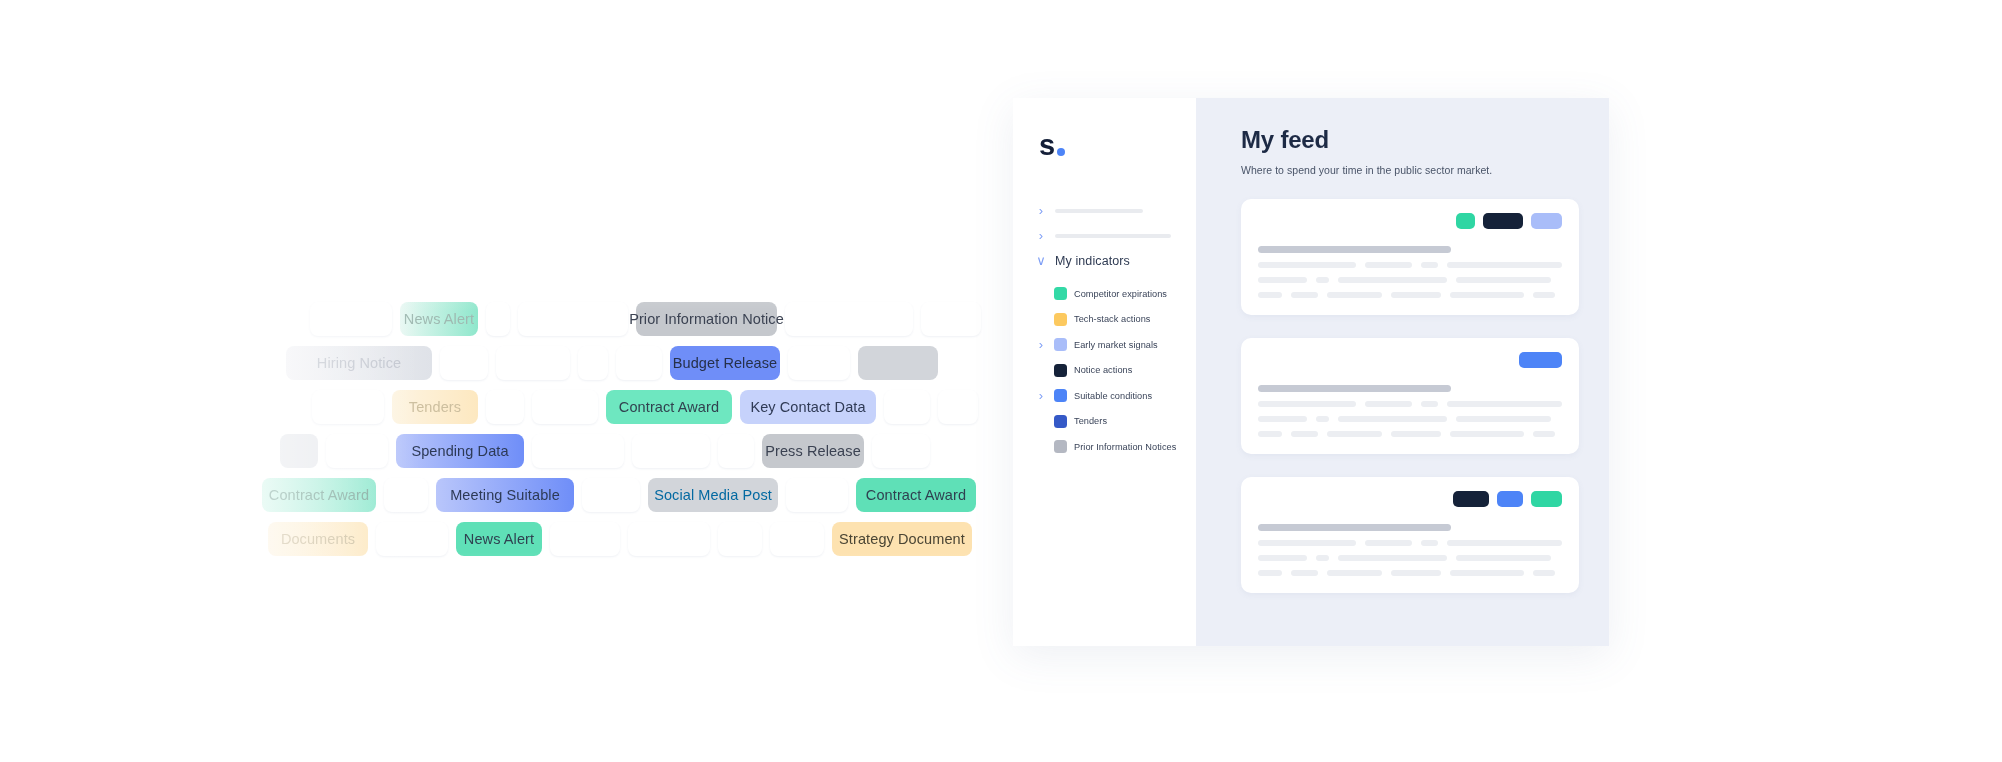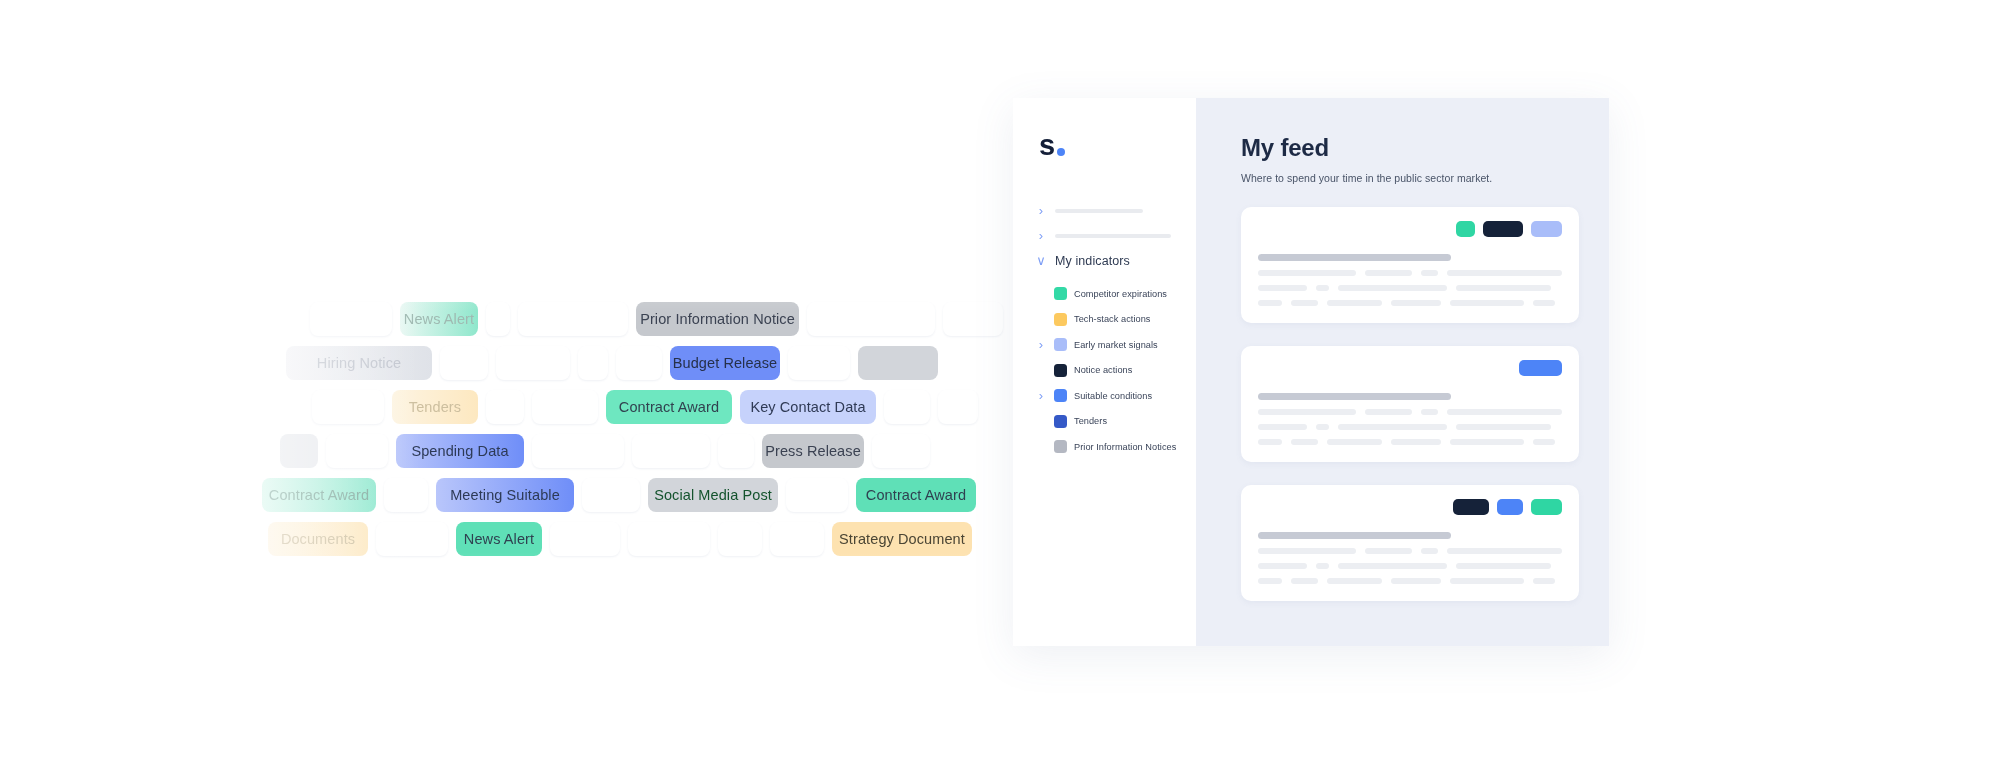--- a/index.html
+++ b/index.html
@@ -45,21 +45,21 @@
     padding: 0 12px;
     flex: none;
   }
   .chip.blank {
     background: #ffffff;
     box-shadow: 0 1px 2px rgba(80,95,140,.09);
   }
   .chip.green   { background: #6ee7c0; color: #31424f; }
   .chip.green2  { background: #5fe0b7; color: #2f4150; }
   .chip.gray    { background: #c5c8cd; color: #3b4252; }
-  .chip.gray2   { background: #d2d5da; color: #14532d; }
+  .chip.gray2   { background: #d2d5da; color: #0369a1; }
   .chip.graylt  { background: #e8eaee; color: #8b91a0; }
   .chip.amber2  { background: #fde2b0; color: #4a4534; }
   .chip.bluegrad {
     background: linear-gradient(90deg,#b9c6fb 0%,#6f8ef8 100%);
     color: #2d3a56;
   }
   .chip.blue    { background: #6f8ef8; color: #26304a; }
   .chip.bluelt  { background: #c6d2fb; color: #2f3a55; }
   .chip.green-fade { background: linear-gradient(90deg,#e9f8f3 0%,#8fe7cc 100%); color:#9fb9b1; }
   .chip.amber-fade { background: linear-gradient(90deg,#fdf4e2 0%,#fde8c0 100%); color:#cdbf9f; }
@@ -178,21 +178,21 @@
     font-size: 9.2px;
     color: #3a4459;
     letter-spacing: .05px;
     white-space: nowrap;
   }
 
   
   #feed {
     flex: 1;
     background: #eceff7;
-    padding: 36px 30px 0 45px;
+    padding: 28px 30px 0 45px;
     box-sizing: border-box;
     overflow: hidden;
   }
   #feed-title {
     font-size: 24px;
     font-weight: bold;
     color: #1d2a45;
     letter-spacing: -.2px;
     margin: 0;
   }
@@ -246,21 +246,21 @@
 </head>
 <body>
 
 <div id="chip-layer">
   <div id="chip-rows">
       <div class="chip-row" style="top: 302px; left: 310px;">
         <div class="chip blank" style="width: 82px;"></div>
         <div class="chip green-fade" style="width: 78px;">News Alert</div>
         <div class="chip blank" style="width: 24px;"></div>
         <div class="chip blank" style="width: 110px;"></div>
-        <div class="chip gray" style="width: 163px;">Prior Information Notice</div>
+        <div class="chip gray" style="width: 141px;">Prior Information Notice</div>
         <div class="chip blank" style="width: 128px;"></div>
         <div class="chip blank" style="width: 60px;"></div>
       </div>
       <div class="chip-row" style="top: 346px; left: 286px;">
         <div class="chip gray-fade" style="width: 146px;">Hiring Notice</div>
         <div class="chip blank" style="width: 48px;"></div>
         <div class="chip blank" style="width: 74px;"></div>
         <div class="chip blank" style="width: 30px;"></div>
         <div class="chip blank" style="width: 46px;"></div>
         <div class="chip blue" style="width: 110px; text-align: right;">Budget Release</div>

